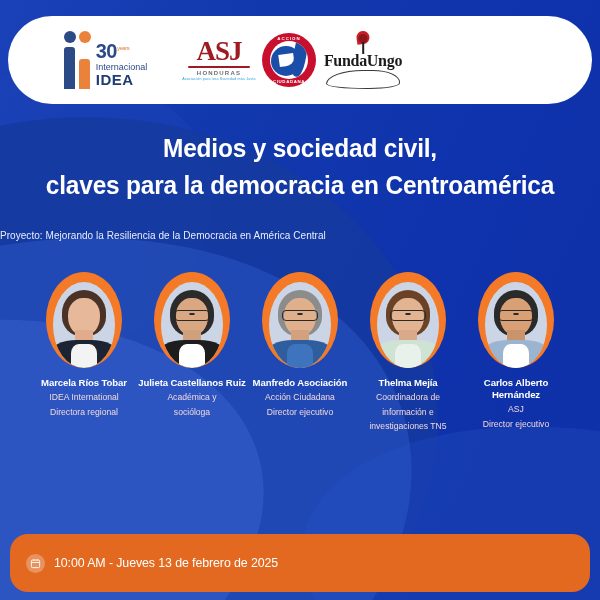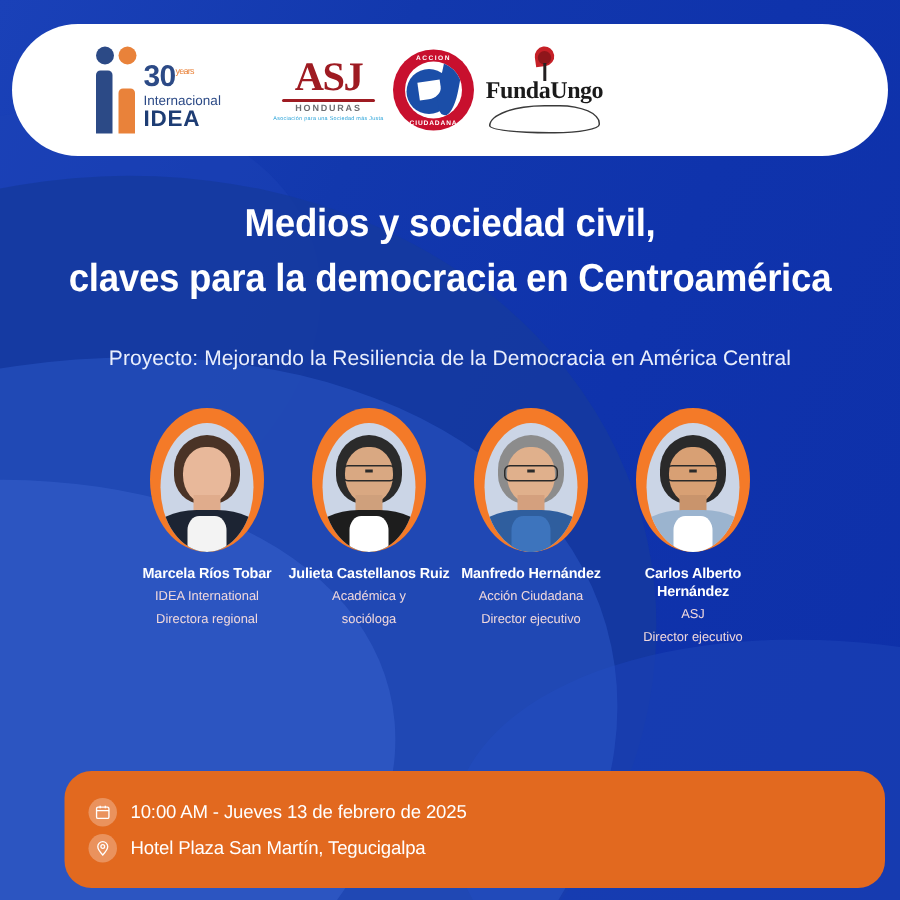--- a/index.html
+++ b/index.html
@@ -205,21 +205,21 @@
   .title {
     position: absolute; left: 0; right: 0; top: 130px;
     text-align: center; color: #ffffff;
     font-size: 26px; font-weight: bold; line-height: 1.42;
     letter-spacing: -.2px;
     font-family: "Liberation Sans Narrow", "Liberation Sans", sans-serif;
     transform: scaleX(.94);
   }
   .subtitle {
     position: absolute; left: 0; right: 0; top: 230px;
-    text-align: center; color: #e9eefc; font-size: 14px;
+    color: #e9eefc; font-size: 10px;
     letter-spacing: .05px;
   }
 
   
   .speakers {
     position: absolute; left: 18px; right: 18px; top: 272px;
     display: flex; justify-content: center;
   }
   .speaker { width: 108px; text-align: center; }
   .portrait {
@@ -250,25 +250,24 @@
   .sp-name {
     color: #ffffff; font-size: 9.6px; font-weight: bold;
     margin-top: 9px; line-height: 1.25; letter-spacing: -.1px;
   }
   .sp-role {
     color: #f0d8dc; font-size: 8.6px; line-height: 1.55; margin-top: 2px;
   }
 
   
   .bottom-bar {
-    position: absolute; left: 10px; right: 10px; bottom: 8px; height: 78px;
+    position: absolute; left: 10px; right: 10px; bottom: 8px; height: 58px;
     background: #e2691f; border-radius: 18px;
     display: flex; align-items: center; box-sizing: border-box;
     padding: 0 16px;
-    margin-left: 33px;
   }
   .bb-left { width: 320px; }
   .bb-row { display: flex; align-items: center; gap: 9px; margin: 5px 0; }
   .bb-icon {
     width: 19px; height: 19px; border-radius: 50%;
     background: rgba(255,255,255,.28);
     display: flex; align-items: center; justify-content: center;
     flex: none;
   }
   .bb-icon svg { display: block; }
@@ -390,25 +389,40 @@
       <div class="portrait">
         <div class="face">
           <span class="head hair" style="background:#8c8c8c"></span>
           <span class="head skin" style="background:#e0b08c"></span>
           <span class="head glasses"></span>
           <span class="head neck" style="background:#d4a07e"></span>
           <span class="head body" style="background:#2f5e9e"></span>
           <span class="head shirt" style="background:#3d74bd"></span>
         </div>
       </div>
-      <div class="sp-name">Manfredo Hernández</div>
+      <div class="sp-name">Manfredo Asociación</div>
       <div class="sp-role">Acción Ciudadana</div>
       <div class="sp-role">Director ejecutivo</div>
     </div>
 
+    <div class="speaker">
+      <div class="portrait">
+        <div class="face">
+          <span class="head hair" style="background:#6b4226"></span>
+          <span class="head skin" style="background:#e3b492"></span>
+          <span class="head glasses"></span>
+          <span class="head neck" style="background:#d9a98a"></span>
+          <span class="head body" style="background:#cfe3d4"></span>
+          <span class="head shirt" style="background:#e8f1ea"></span>
+        </div>
+      </div>
+      <div class="sp-name">Thelma Mejía</div>
+      <div class="sp-role">Coordinadora de</div>
+      <div class="sp-role">información e investigaciones TN5</div>
+    </div>
 
     <div class="speaker">
       <div class="portrait">
         <div class="face">
           <span class="head hair" style="background:#2a2a2a"></span>
           <span class="head skin" style="background:#d8a074"></span>
           <span class="head glasses"></span>
           <span class="head neck" style="background:#c9946c"></span>
           <span class="head body" style="background:#9bb4cf"></span>
           <span class="head shirt" style="background:#ffffff"></span>
@@ -427,26 +441,17 @@
         <span class="bb-icon">
           <svg width="11" height="11" viewBox="0 0 16 16" fill="none" stroke="#ffffff" stroke-width="1.3">
             <rect x="2" y="3" width="12" height="11" rx="1.5"></rect>
             <line x1="2" y1="6.5" x2="14" y2="6.5"></line>
             <line x1="5.5" y1="1.6" x2="5.5" y2="4.2"></line>
             <line x1="10.5" y1="1.6" x2="10.5" y2="4.2"></line>
           </svg>
         </span>
         <span class="bb-text">10:00 AM - Jueves 13 de febrero de 2025</span>
       </div>
-      <div class="bb-row">
-        <span class="bb-icon">
-          <svg width="11" height="11" viewBox="0 0 16 16" fill="none" stroke="#ffffff" stroke-width="1.3">
-            <path d="M8 14.5C8 14.5 12.8 9.6 12.8 6.4A4.8 4.8 0 0 0 3.2 6.4C3.2 9.6 8 14.5 8 14.5Z"></path>
-            <circle cx="8" cy="6.3" r="1.8"></circle>
-          </svg>
-        </span>
-        <span class="bb-text">Hotel Plaza San Martín, Tegucigalpa</span>
-      </div>
     </div>
 
   </div>
 
 </div>
 
 </body></html>

